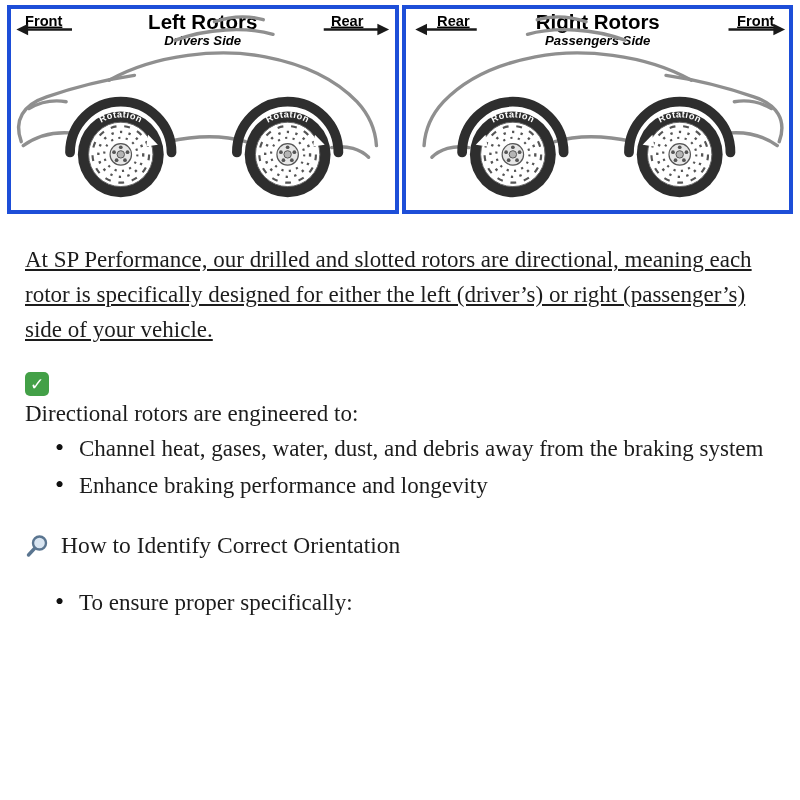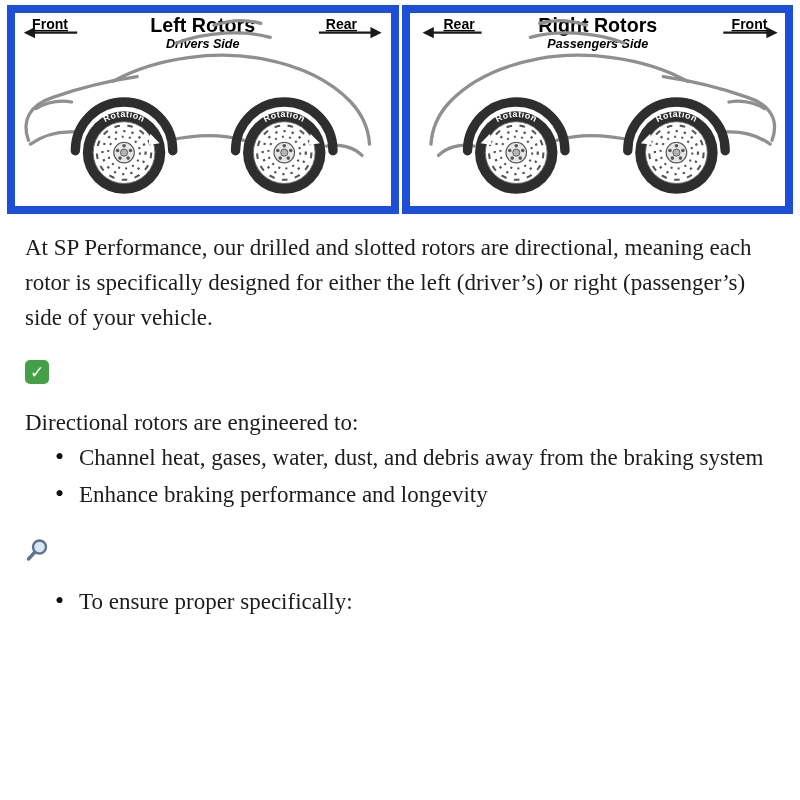--- a/index.html
+++ b/index.html
@@ -1,34 +1,34 @@
 <!DOCTYPE html>
 <html><head>
 <meta charset="utf-8">
 <style>
   * { margin:0; padding:0; box-sizing:border-box; }
   html,body { width:800px; height:800px; overflow:hidden; background:#ffffff; }
   body { font-family:"Liberation Serif", serif; color:#1c1c1c; }
 
   .diagram { display:flex; gap:3px; margin:5px 7px 0 7px; }
-  .panel { border:8px solid #1d4ed8; width:50%; height:209px; background:#fff; }
+  .panel { border:4px solid #1d4ed8; width:50%; height:209px; background:#fff; }
   .panel svg { width:100%; height:100%; display:block; }
 
   .content { padding:0 22px 0 25px; font-size:23px; line-height:35px; }
-  .intro { margin-top:16px; }
+  .intro { margin-top:28px;text-decoration:underline; }
 
   .h-row { display:flex; align-items:center; gap:11px; margin-top:25px; font-size:23.5px; }
   .h-bold { font-weight:bold; }
 
   .check-icon { width:24px; height:24px; background:#43a047; border-radius:5px;
     color:#fff; display:inline-flex; align-items:center; justify-content:center;
     font-size:17px; font-weight:bold; font-family:"DejaVu Sans", sans-serif; flex:0 0 auto; }
   .mag-icon { flex:0 0 auto; display:inline-block; }
 
-  .lead { margin-top:21px; }
+  .lead { }
 
   ul { margin-top:0; padding-left:46px; list-style:none; }
   li { position:relative; padding-left:8px; margin-bottom:2px; }
   li::before { content:"\2022"; position:absolute; left:-16px; top:-1px; font-size:26px; color:#111; }
 
   
   .dg-title { font:bold 21px "Liberation Sans", sans-serif; }
   .dg-sub   { font:bold italic 13.5px "Liberation Sans", sans-serif; }
   .dg-dir   { font:bold 15px "Liberation Sans", sans-serif; text-decoration:underline; }
   .dg-rot   { font:bold 9.5px "Liberation Sans", sans-serif; fill:#fff; letter-spacing:.5px; }
@@ -178,19 +178,20 @@
   <ul>
     <li>Channel heat, gases, water, dust, and debris away from the braking system</li>
     <li>Enhance braking performance and longevity</li>
   </ul>
 
   <div class="h-row">
     <svg class="mag-icon" width="25" height="25" viewBox="0 0 25 25">
       <circle cx="14.5" cy="10" r="6.5" fill="#d9e5f1" stroke="#5a7590" stroke-width="2.4"></circle>
       <line x1="9.5" y1="15.5" x2="3.5" y2="22" stroke="#5a7590" stroke-width="3.4" stroke-linecap="round"></line>
     </svg>
+    <span>How to Identify Correct Orientation</span>
   </div>
 
   <ul style="margin-top:22px;">
     <li>To ensure proper specifically:</li>
   </ul>
 
 </div>
 
 </body></html>

